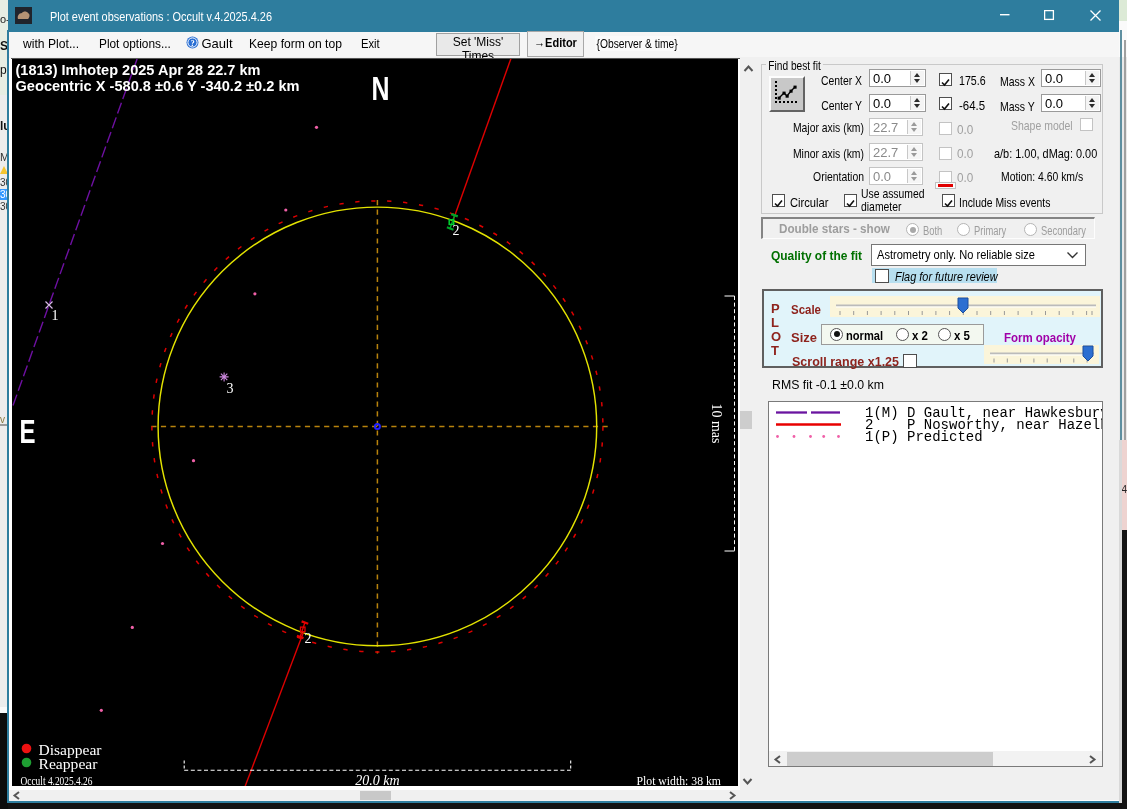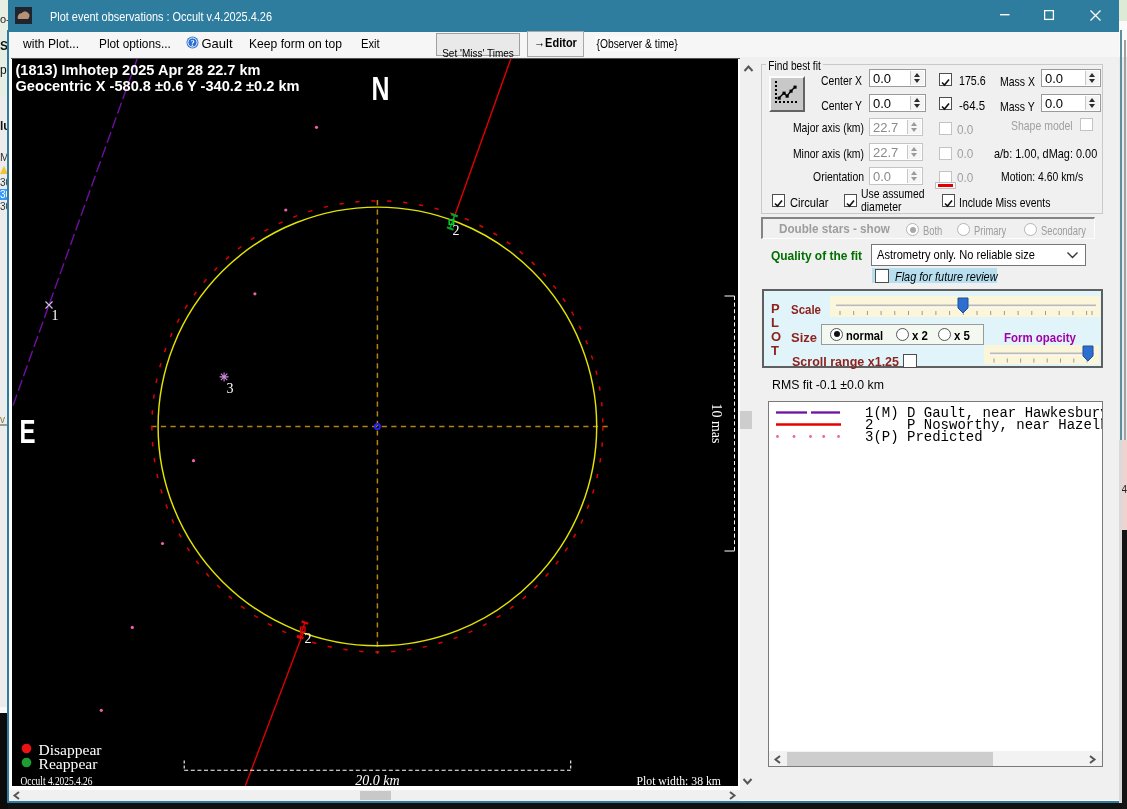--- a/index.html
+++ b/index.html
@@ -77,21 +77,21 @@
 <div class="abs sans" style="left:98.7px;top:36px;font-size:13px;color:#000;transform-origin:0 50%;transform:scaleX(0.911);">Plot options...</div>
 <svg class="abs" style="left:186px;top:36px;" width="13" height="13">
   <circle cx="6.5" cy="6.5" r="6" fill="#2a6fd4"></circle>
   <circle cx="6.5" cy="6.5" r="4.6" fill="none" stroke="#fff" stroke-width="1"></circle>
   <text x="6.5" y="9.6" text-anchor="middle" font-size="8.5" font-weight="bold" fill="#fff" font-family="Liberation Serif,serif">?</text>
 </svg>
 <div class="abs sans" style="left:201.5px;top:36px;font-size:13px;color:#000;transform-origin:0 50%;">Gault</div>
 <div class="abs sans" style="left:249.4px;top:36px;font-size:13px;color:#000;transform-origin:0 50%;transform:scaleX(0.932);">Keep form on top</div>
 <div class="abs sans" style="left:361.3px;top:36px;font-size:13px;color:#000;transform-origin:0 50%;transform:scaleX(0.863);">Exit</div>
 <div class="abs" style="left:436px;top:33px;width:82px;height:21px;background:#e9e9e9;border:1px solid #a0a0a0;">
-  <div class="abs sans" style="left:0;top:14px;width:82px;text-align:center;font-size:10px;color:#000;">Set 'Miss' Times</div>
+  <div class="abs sans" style="left:0;top:1px;width:82px;text-align:center;font-size:12px;color:#000;">Set 'Miss' Times</div>
 </div>
 <div class="abs" style="left:527px;top:31px;width:55px;height:24px;background:#f0f0f0;border:1px solid #a8a8a8;">
   <div class="abs sans" style="left:0;top:4px;width:55px;text-align:center;font-size:12.5px;font-weight:bold;color:#000;transform:scaleX(0.88);transform-origin:50% 50%;">→Editor</div>
 </div>
 <div class="abs sans" style="left:595px;top:36px;font-size:13px;color:#000;background:#fafafa;padding:0 2px;transform:scaleX(0.79);transform-origin:0 50%;">{Observer &amp; time}</div>
 
 <div class="abs" style="left:9px;top:57.5px;width:731px;height:732px;background:#fff;"></div>
 <div class="abs" style="left:10.5px;top:57.6px;width:729px;height:1.6px;background:#555;"></div>
 <svg class="abs" style="left:11.5px;top:59px;" width="726" height="727" viewBox="0 0 726 727">
   <rect x="0" y="0" width="726" height="727" fill="#000"></rect>
@@ -395,21 +395,21 @@
     <g fill="#f060a8">
       <circle cx="8.5" cy="34.5" r="1.4"></circle>
         <circle cx="25" cy="34.5" r="1.4"></circle>
         <circle cx="41.5" cy="34.5" r="1.4"></circle>
         <circle cx="54.7" cy="34.5" r="1.4"></circle>
         <circle cx="69.5" cy="34.5" r="1.4"></circle>
     </g>
   </svg>
   <div class="abs mono" style="left:96px;top:2.5px;font-size:14px;white-space:pre;">1(M) D Gault, near Hawkesbury</div>
   <div class="abs mono" style="left:96px;top:14.8px;font-size:14px;white-space:pre;">2    P Nosworthy, near Hazelbrook</div>
-  <div class="abs mono" style="left:96px;top:27.3px;font-size:14px;white-space:pre;">3(P) Predicted</div>
+  <div class="abs mono" style="left:96px;top:27.3px;font-size:14px;white-space:pre;">1(P) Predicted</div>
   <div class="abs" style="left:0;top:348.5px;width:333px;height:16px;background:#f2f2f2;"></div>
   <svg class="abs" style="left:4px;top:352.5px;" width="10" height="9">
       <path d="M7,1 L2.5,4.5 L7,8" fill="none" stroke="#555" stroke-width="2"></path>
     </svg>
   <svg class="abs" style="left:318px;top:352.5px;" width="10" height="9">
       <path d="M3,1 L7.5,4.5 L3,8" fill="none" stroke="#555" stroke-width="2"></path>
     </svg>
   <div class="abs" style="left:18px;top:349.5px;width:206px;height:14px;background:#cdcdcd;"></div>
 </div>
 

